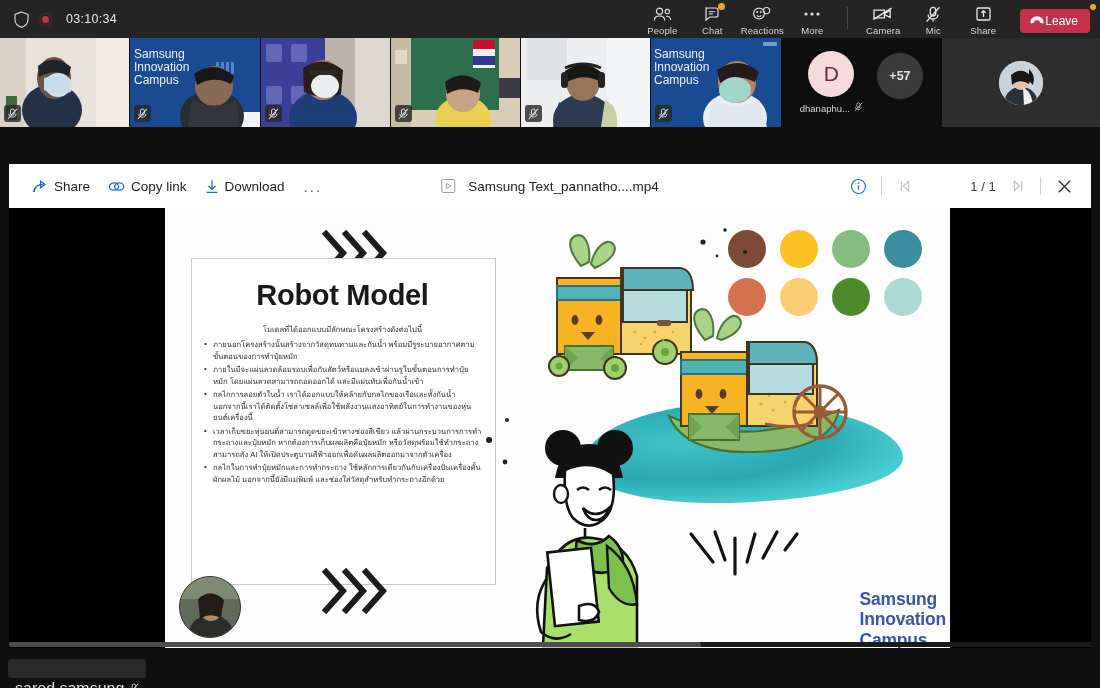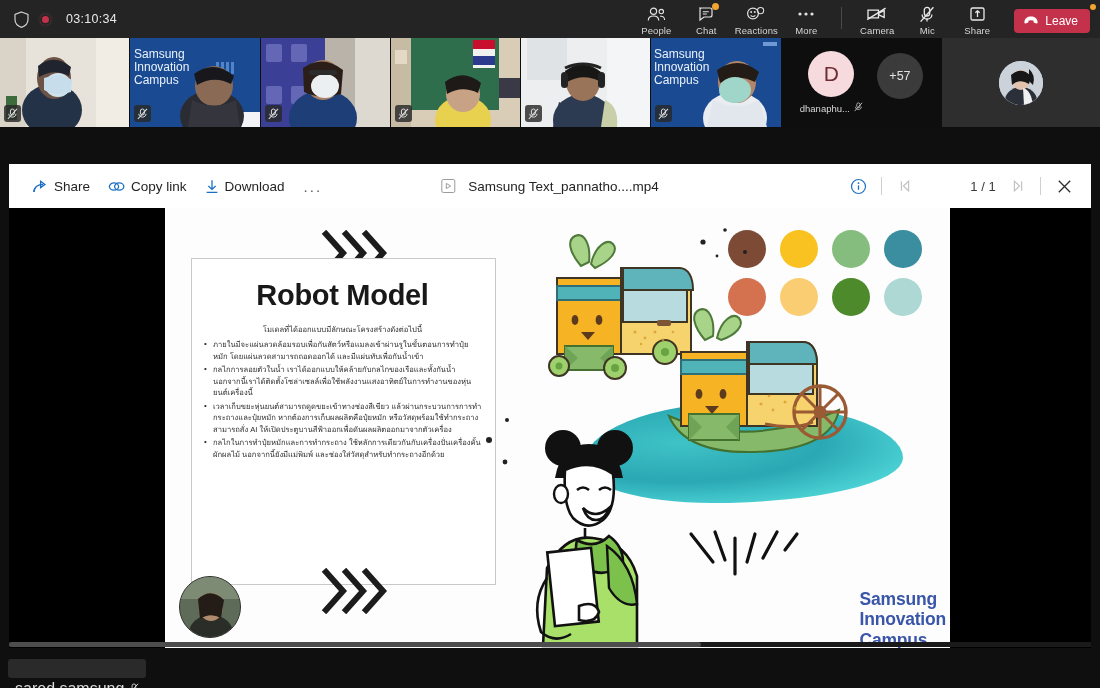--- a/index.html
+++ b/index.html
@@ -36,21 +36,21 @@
   .tb-item .lbl { color: #d6d6d6; font-size: 9.5px; letter-spacing: .1px; }
   .badge-dot {
     position: absolute; right: 12px; top: 0px;
     width: 7px; height: 7px; border-radius: 50%; background: #f2a531;
   }
   .tb-sep { width: 1px; height: 22px; background: #4a4a4a; margin: 0 10px 7px 10px; }
   .leave-btn {
     margin-left: 12px; margin-bottom: 3px;
     height: 24px; padding: 0 12px 0 9px; border-radius: 4px;
     background: #c4314b; color: #fff; font-size: 12px;
-    display: flex; align-items: center; gap: 6px; cursor: pointer;
+    display: flex; align-items: center; gap: 0; cursor: pointer;
   }
   .corner-dot {
     position: absolute; right: 4px; top: 4px;
     width: 6px; height: 6px; border-radius: 50%; background: #f2a531;
   }
 
   
   .strip { position: absolute; left: 0; top: 38px; width: 1100px; height: 90px; background: #0e0e0e; display: flex; }
   .tile { position: relative; width: 130px; height: 89px; overflow: hidden; margin-right: 1px; background: #1b1b1b; }
   .tile .mute {
@@ -65,21 +65,21 @@
   .av-wrap { display: flex; flex-direction: column; align-items: center; gap: 5px; }
   .av-circle {
     width: 46px; height: 46px; border-radius: 50%; background: #f6dadd;
     color: #6e2b32; font-size: 21px; display: flex; align-items: center; justify-content: center;
   }
   .av-name { display: flex; align-items: center; gap: 4px; }
   .av-name span { color: #d8d8d8; font-size: 9.5px; }
   .plus-circle {
     width: 46px; height: 46px; border-radius: 50%; background: #3b3b3b;
     color: #e2e2e2; font-size: 12.5px; display: flex; align-items: center; justify-content: center;
-    cursor: pointer; margin-bottom: 14px;
+    cursor: pointer; margin-bottom: 14px; font-weight: bold;
   }
   .photo-tile {
     width: 159px; height: 89px; background: #2e2e2e;
     display: flex; align-items: center; justify-content: center; margin-left: 1px;
   }
   .photo-av { width: 44px; height: 44px; border-radius: 50%; overflow: hidden; background: #c9cdd4; }
 
   
   .viewer { position: absolute; left: 9px; top: 164px; width: 1082px; height: 44px; background: #fff; display: flex; align-items: center; }
   .vw-left { display: flex; align-items: center; padding-left: 14px; gap: 0; }
@@ -543,20 +543,21 @@
           <path d="M6 4l17 19-17 19" fill="none" stroke="#1c1c1c" stroke-width="6" stroke-linecap="square"></path>
           <path d="M26 4l17 19-17 19" fill="none" stroke="#1c1c1c" stroke-width="6" stroke-linecap="square"></path>
           <path d="M46 4l17 19-17 19" fill="none" stroke="#1c1c1c" stroke-width="6" stroke-linecap="square"></path>
         </svg>
       </span>
 
       <div class="card">
         <h1>Robot Model</h1>
         <div class="lead">โมเดลที่ได้ออกแบบมีลักษณะโครงสร้างดังต่อไปนี้</div>
         <ul>
+          <li>ภายนอกโครงสร้างนั้นสร้างจากวัสดุทนทานและกันน้ำ พร้อมมีรูระบายอากาศตามขั้นตอนของการทำปุ๋ยหมัก</li>
           <li>ภายในมีจะแผ่นลวดล้อมรอบเพื่อกันสัตว์หรือแมลงเข้าผ่านรูในขั้นตอนการทำปุ๋ยหมัก โดยแผ่นลวดสามารถถอดออกได้ และมีแผ่นทับเพื่อกันน้ำเข้า</li>
           <li>กลไกการลอยตัวในน้ำ เราได้ออกแบบให้คล้ายกับกลไกของเรือและทั้งกันน้ำ นอกจากนี้เราได้ติดตั้งโซล่าเซลล์เพื่อใช้พลังงานแสงอาทิตย์ในการทำงานของหุ่นยนต์เครื่องนี้</li>
           <li>เวลาเก็บขยะหุ่นยนต์สามารถดูดขยะเข้าทางช่องสีเขียว แล้วผ่านกระบวนการการทำกระถางและปุ๋ยหมัก หากต้องการเก็บผลผลิตคือปุ๋ยหมัก หรือวัสดุพร้อมใช้ทำกระถาง สามารถสั่ง AI ให้เปิดประตูบานสีฟ้าออกเพื่อดันผลผลิตออกมาจากตัวเครื่อง</li>
           <li>กลไกในการทำปุ๋ยหมักและการทำกระถาง ใช้หลักการเดียวกันกับเครื่องปั่นเครื่องคั้นผักผลไม้ นอกจากนี้ยังมีแม่พิมพ์ และช่องใส่วัสดุสำหรับทำกระถางอีกด้วย</li>
         </ul>
       </div>
 
       <span class="chev chev-bot">
         <svg width="70" height="46" viewBox="0 0 70 46">
           <path d="M6 4l17 19-17 19" fill="none" stroke="#1c1c1c" stroke-width="6" stroke-linecap="square"></path>

